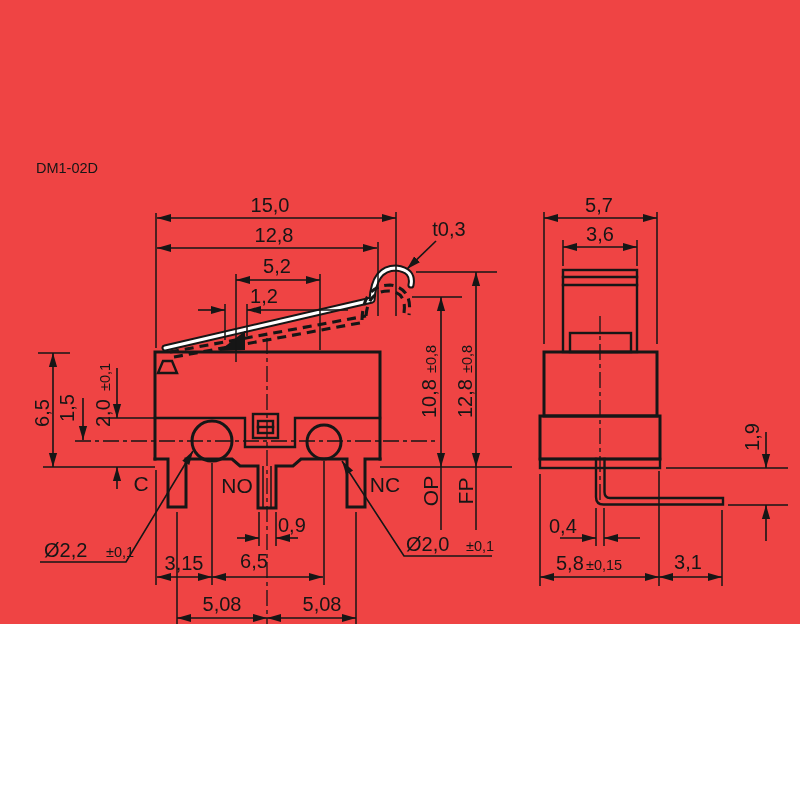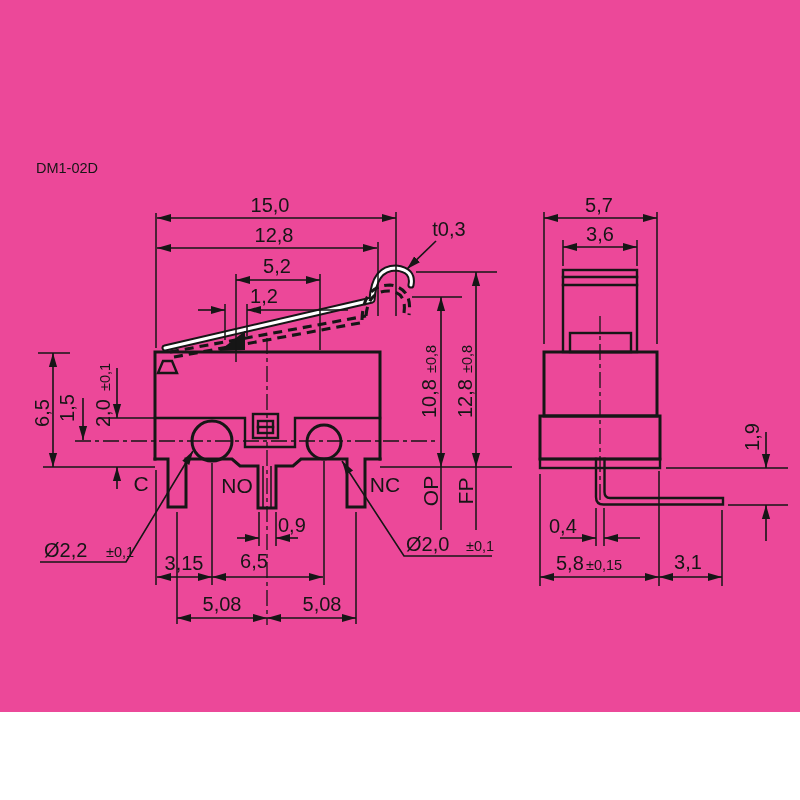--- a/index.html
+++ b/index.html
@@ -1,16 +1,16 @@
 <!DOCTYPE html>
 <html><head>
 <meta charset="utf-8">
 <style>
   html,body{margin:0;padding:0;background:#ffffff;}
-  .page{position:relative;width:800px;height:712px;background:#ec4899;overflow:hidden;}
+  .page{position:relative;width:800px;height:624px;background:#ef4444;overflow:hidden;}
   svg{position:absolute;left:0;top:0;}
   text{font-family:"Liberation Sans", sans-serif;fill:#161616;font-size:20px;}
   .tol{font-size:14.5px;}
   .lbl{font-size:21px;}
   .title{font-size:14.5px;}
   .outline{stroke:#161616;stroke-width:3;fill:none;stroke-linejoin:miter;stroke-linecap:square;}
   .outline2{stroke:#161616;stroke-width:2.4;fill:none;stroke-linejoin:miter;stroke-linecap:square;}
   .thin{stroke:#161616;stroke-width:1.5;fill:none;stroke-linecap:butt;}
   .dim{stroke:#161616;stroke-width:1.6;fill:none;}
   .center{stroke:#161616;stroke-width:1.3;fill:none;stroke-dasharray:16 4 4 4;}

